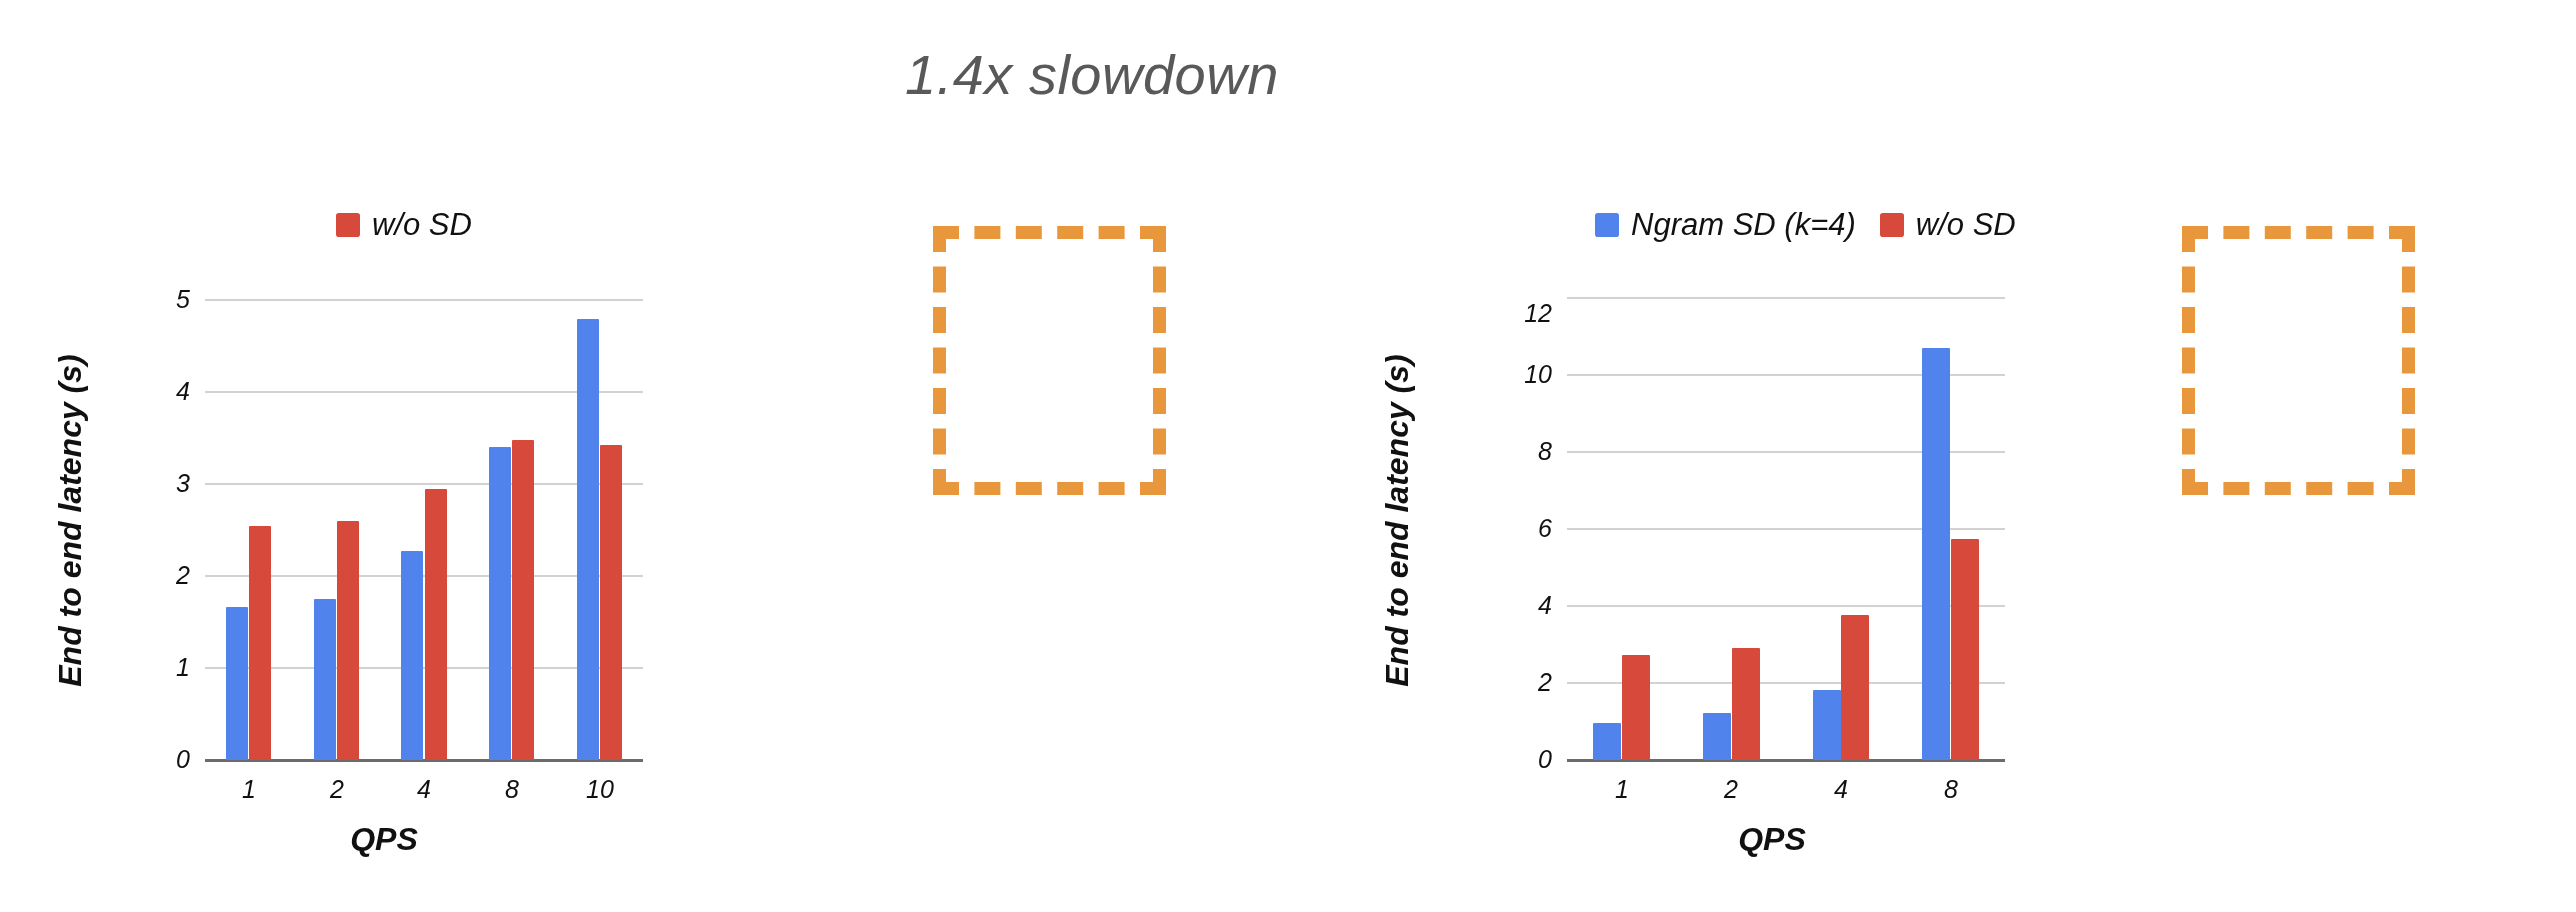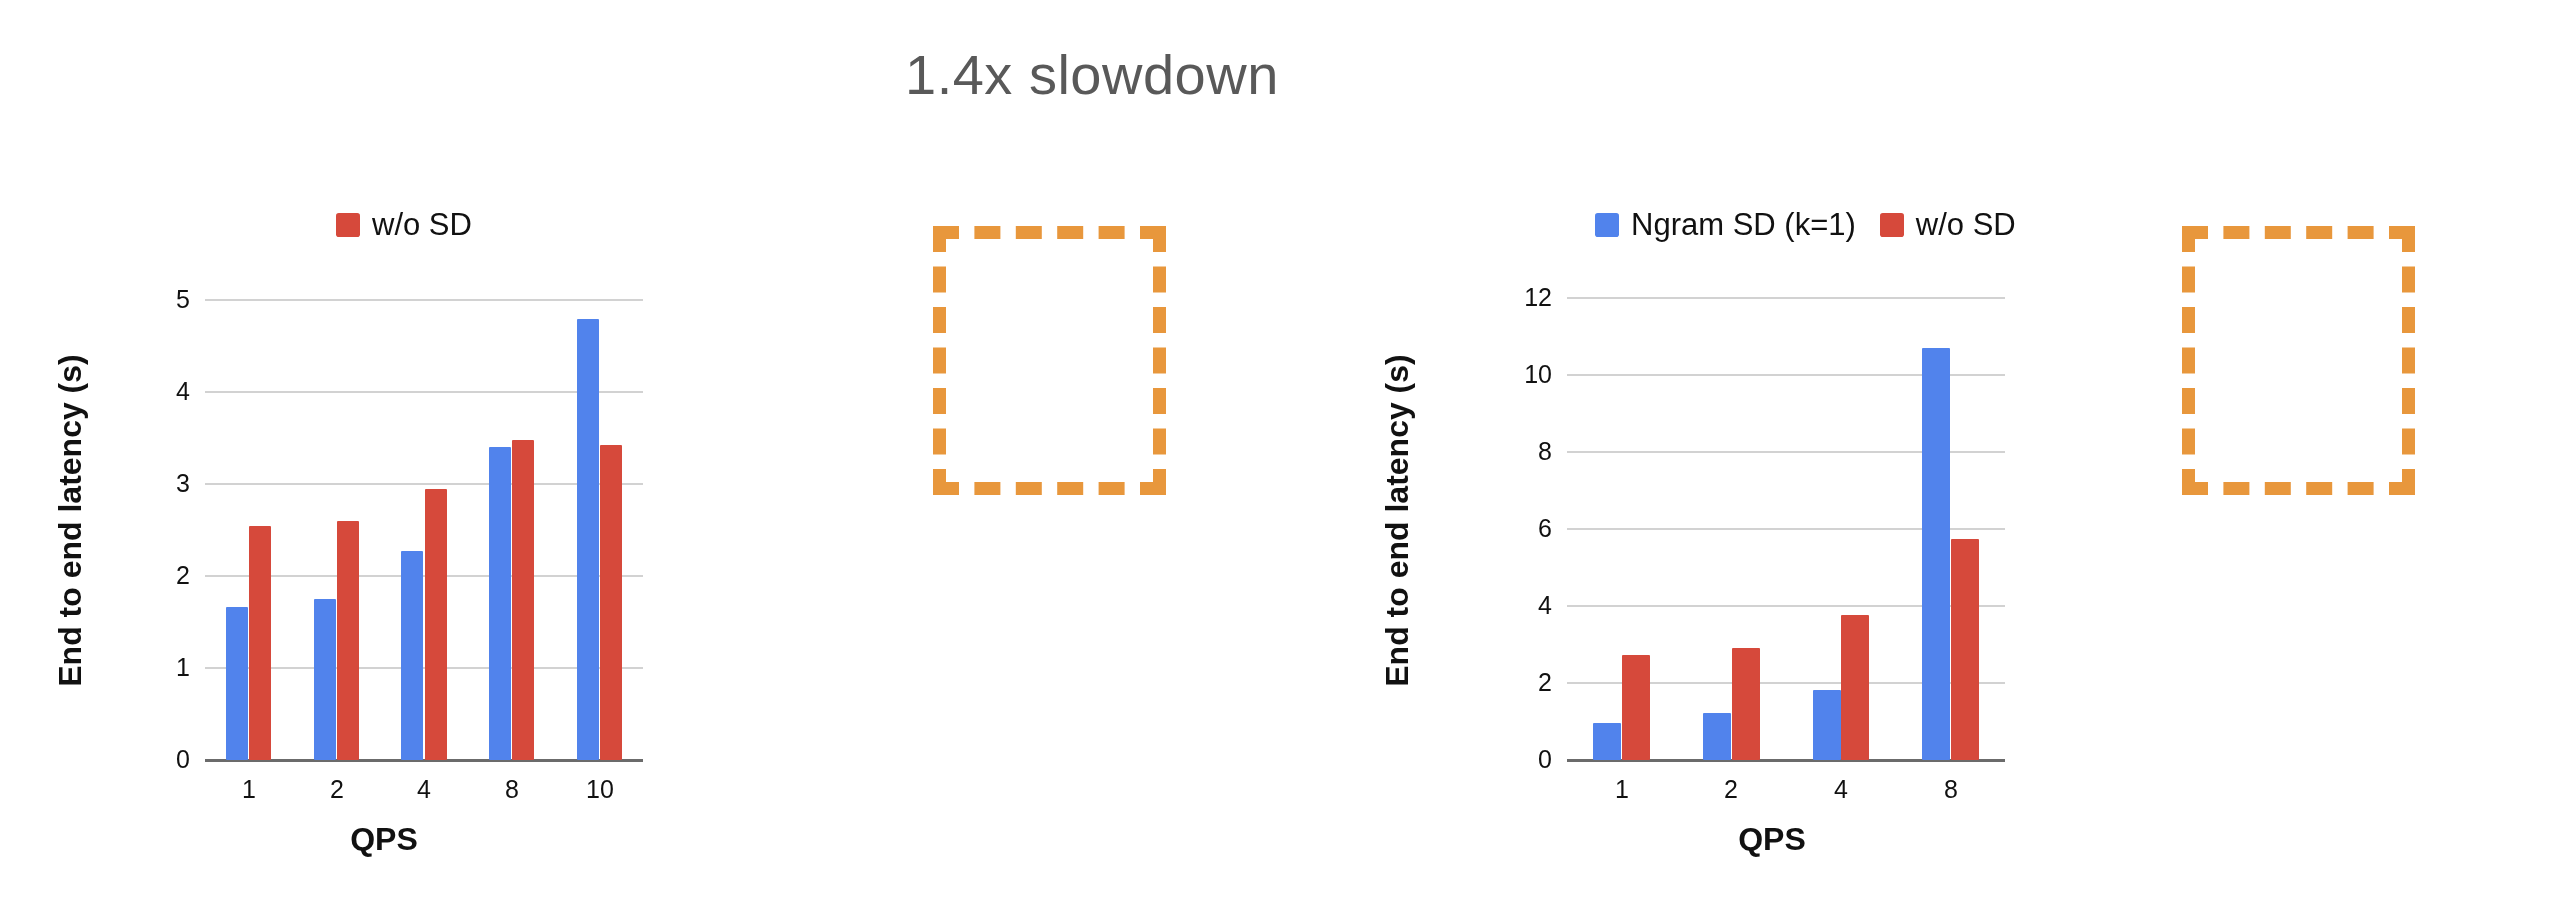--- a/index.html
+++ b/index.html
@@ -3,21 +3,21 @@
 <meta charset="utf-8">
 <style>
   * { box-sizing: border-box; }
   html, body {
     margin: 0; padding: 0;
     width: 2576px; height: 912px;
     background: #ffffff;
     font-family: "Liberation Sans", sans-serif;
     overflow: hidden;
   }
-  #stage { position: relative; width: 2576px; height: 912px; background: #fff; }
+  #stage { position: relative; width: 2576px; height: 912px; background: #fff; font-style: italic; }
 
   
   .slide-title {
     position: absolute;
     font-size: 56px;
     color: #595959;
     letter-spacing: 0.5px;
     white-space: nowrap;
   }
   #title-left  { left: 905px;  top: 42px; }
@@ -156,21 +156,21 @@
     <div class="highlight" id="hl-left" style="left: 933px; top: 226px; width: 233px; height: 269px; border-color: rgb(232, 151, 60);"></div>
   </div>
 
 
   <div class="panel" id="panel-right">
     <div class="ylabel" id="ylabel-right" style="width: 392px; left: -86px; top: 502px;">End to end latency (s)</div>
 
     <div class="legend" id="legend-right" style="left: 308px; top: 207px;">
       <div class="legend-entry">
         <span class="swatch" id="sw-r0" style="background: rgb(81, 131, 236);"></span>
-        <span class="legend-label">Ngram SD (k=1)</span>
+        <span class="legend-label">Ngram SD (k=4)</span>
       </div>
       <div class="legend-entry">
         <span class="swatch" id="sw-r1" style="background: rgb(214, 73, 59);"></span>
         <span class="legend-label">w/o SD</span>
       </div>
     </div>
 
     <div class="plot" id="plot-right" style="left: 280px; top: 298px; width: 438px; height: 462px;">
         <div class="axisline" style="top: 461px;">
           <span class="ytick" style="top: 0px;">0</span>
@@ -184,21 +184,21 @@
         <div class="gridline" style="top: 230px;">
           <span class="ytick" style="top: 0px;">6</span>
         </div>
         <div class="gridline" style="top: 153px;">
           <span class="ytick" style="top: 0px;">8</span>
         </div>
         <div class="gridline" style="top: 76px;">
           <span class="ytick" style="top: 0px;">10</span>
         </div>
         <div class="gridline" style="top: -0.9px;">
-          <span class="ytick" style="top: 0px;">12</span>
+          <span class="ytick" style="top: 16px;">12</span>
         </div>
         <div class="bar" title="Ngram SD (k=4) @ QPS 1 = 0.95" style="left: 26px; width: 28px; height: 37px; background: rgb(81, 131, 236);"></div>
         <div class="bar" title="w/o SD @ QPS 1 = 2.72" style="left: 55px; width: 28px; height: 105px; background: rgb(214, 73, 59);"></div>
         <span class="xtick" style="left: 55px; top: 477px;">1</span>
         <div class="bar" title="Ngram SD (k=4) @ QPS 2 = 1.22" style="left: 136px; width: 28px; height: 47px; background: rgb(81, 131, 236);"></div>
         <div class="bar" title="w/o SD @ QPS 2 = 2.92" style="left: 165px; width: 28px; height: 112px; background: rgb(214, 73, 59);"></div>
         <span class="xtick" style="left: 164px; top: 477px;">2</span>
         <div class="bar" title="Ngram SD (k=4) @ QPS 4 = 1.82" style="left: 246px; width: 28px; height: 70px; background: rgb(81, 131, 236);"></div>
         <div class="bar" title="w/o SD @ QPS 4 = 3.77" style="left: 274px; width: 28px; height: 145px; background: rgb(214, 73, 59);"></div>
         <span class="xtick" style="left: 274px; top: 477px;">4</span>

